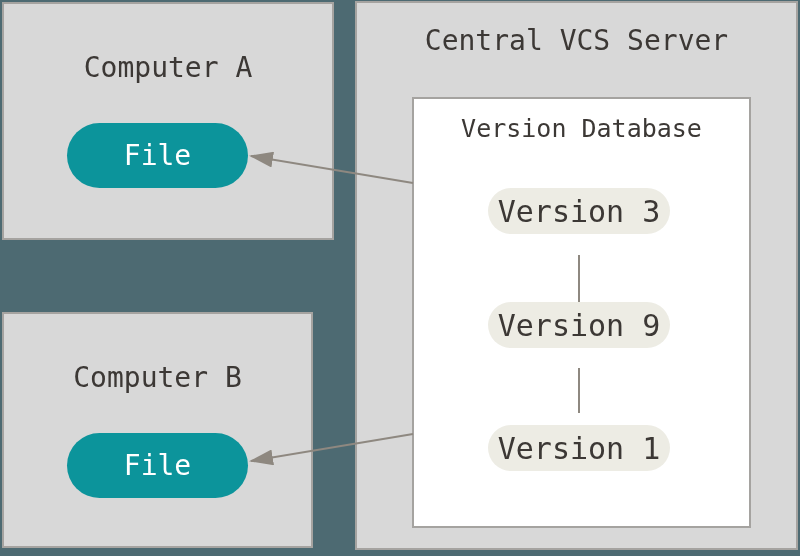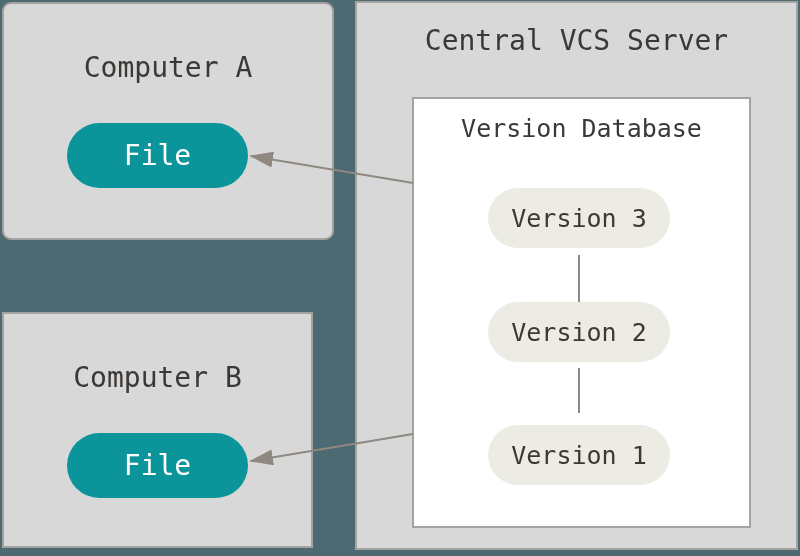--- a/index.html
+++ b/index.html
@@ -31,21 +31,21 @@
   }
   .box-title {
     position: absolute;
     left: 0; right: 0;
     text-align: center;
     color: var(--text-dark);
     font-size: 28px;
     line-height: 28px;
     white-space: nowrap;
   }
-  #computer-a { left: 2px; top: 2px; width: 332px; height: 238px; border-radius: 9px; }
+  #computer-a { left: 2px; top: 2px; width: 332px; height: 238px; }
   #computer-b { left: 2px; top: 312px; width: 311px; height: 236px; }
   #computer-a .box-title, #computer-b .box-title { top: 50px; }
 
   .file-pill {
     position: absolute;
     left: 63px; top: 119px;
     width: 181px; height: 65px;
     background: var(--file-pill-fill);
     border-radius: 33px;
     display: flex; align-items: center; justify-content: center;
@@ -64,26 +64,26 @@
     border: 2px solid var(--box-border);
   }
   #db-box .box-title {
     top: 17px;
     font-size: 25px;
     line-height: 25px;
   }
   .version-pill {
     position: absolute;
     left: 74px;
-    width: 182px; height: 60px;
+    width: 182px; height: 46px;
     background: var(--version-pill-fill);
     border-radius: 33px;
     display: flex; align-items: center; justify-content: center;
     color: var(--text-dark);
-    font-size: 25px;
+    font-size: 30px;
   }
   #version-pill-3 { top: 89px; }
   #version-pill-2 { top: 203px; }
   #version-pill-1 { top: 314px; margin-top: 12px; }
 
   #overlay {
     position: absolute;
     left: 0; top: 0;
     width: 800px; height: 556px;
     pointer-events: none;
@@ -112,21 +112,21 @@
 
   <div class="gray-box" id="server-box">
     <div class="box-title">Central VCS Server</div>
 
     <div id="db-box">
       <div class="box-title">Version Database</div>
       <div class="version-pill" id="version-pill-3">
         <span>Version 3</span>
       </div>
       <div class="version-pill" id="version-pill-2">
-        <span>Version 2</span>
+        <span>Version 9</span>
       </div>
       <div class="version-pill" id="version-pill-1">
         <span>Version 1</span>
       </div>
     </div>
   </div>
 
   <svg id="overlay" viewBox="0 0 800 556">
     <defs>
       <marker id="arrowhead" viewBox="0 0 12 8" refX="11" refY="4" markerWidth="12" markerHeight="8" orient="auto" markerUnits="strokeWidth">

